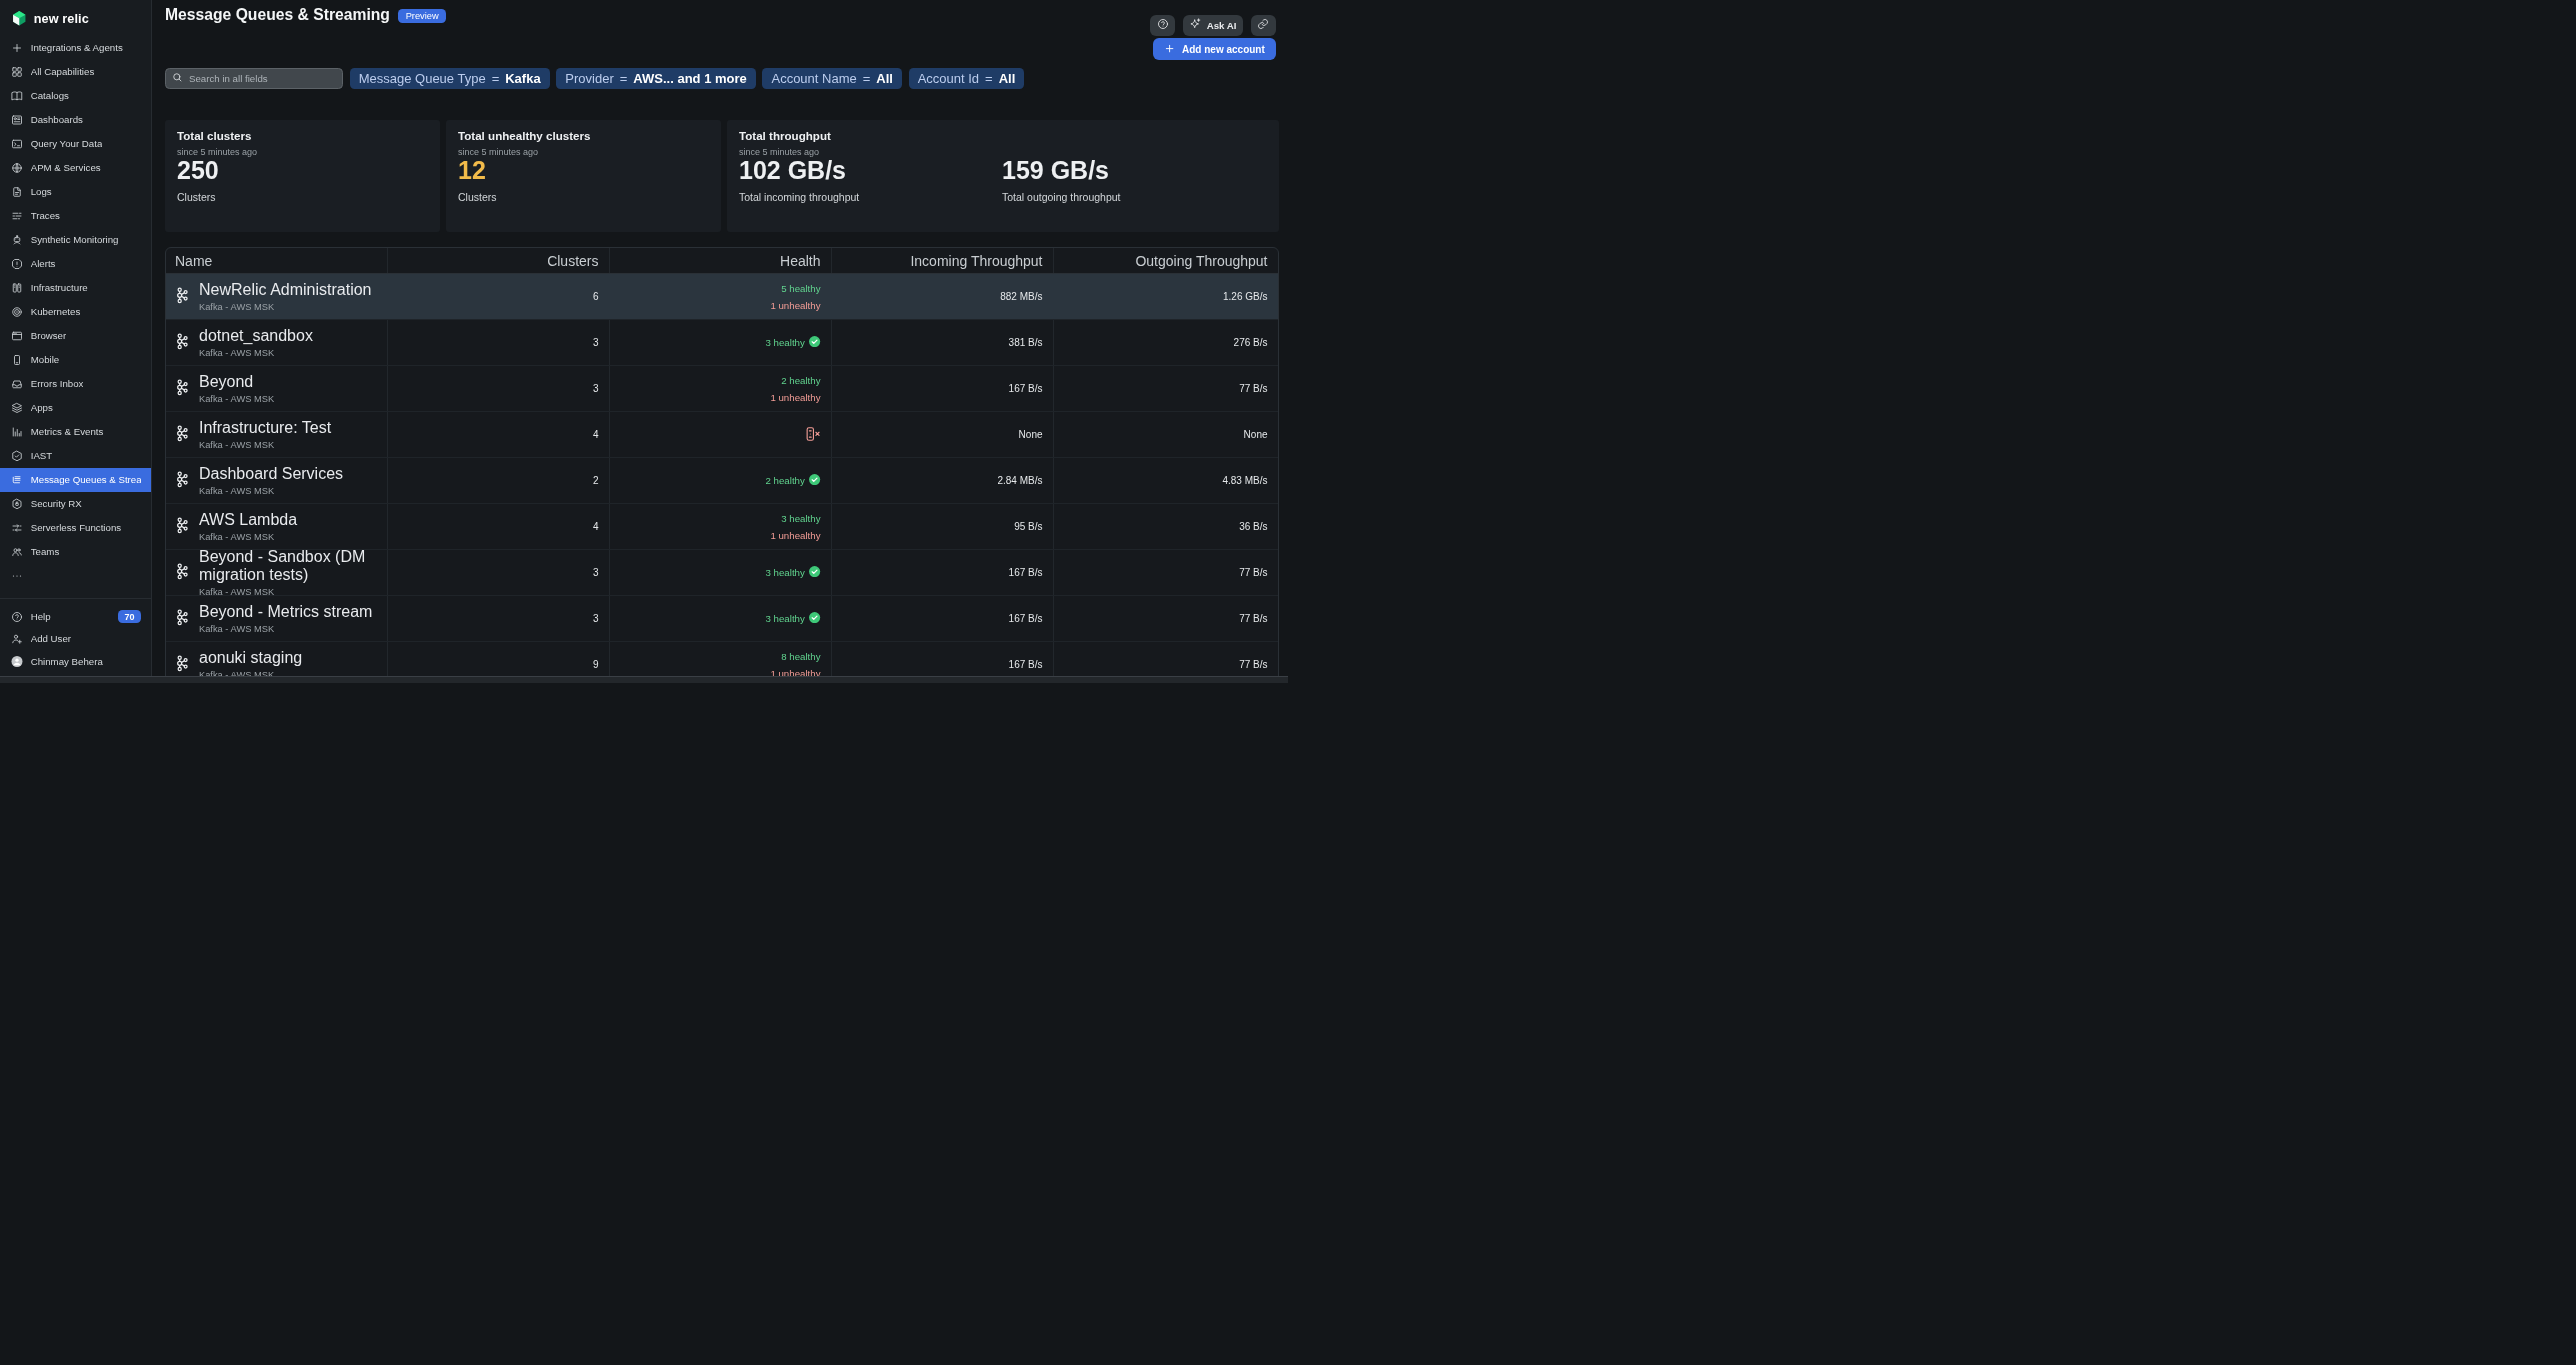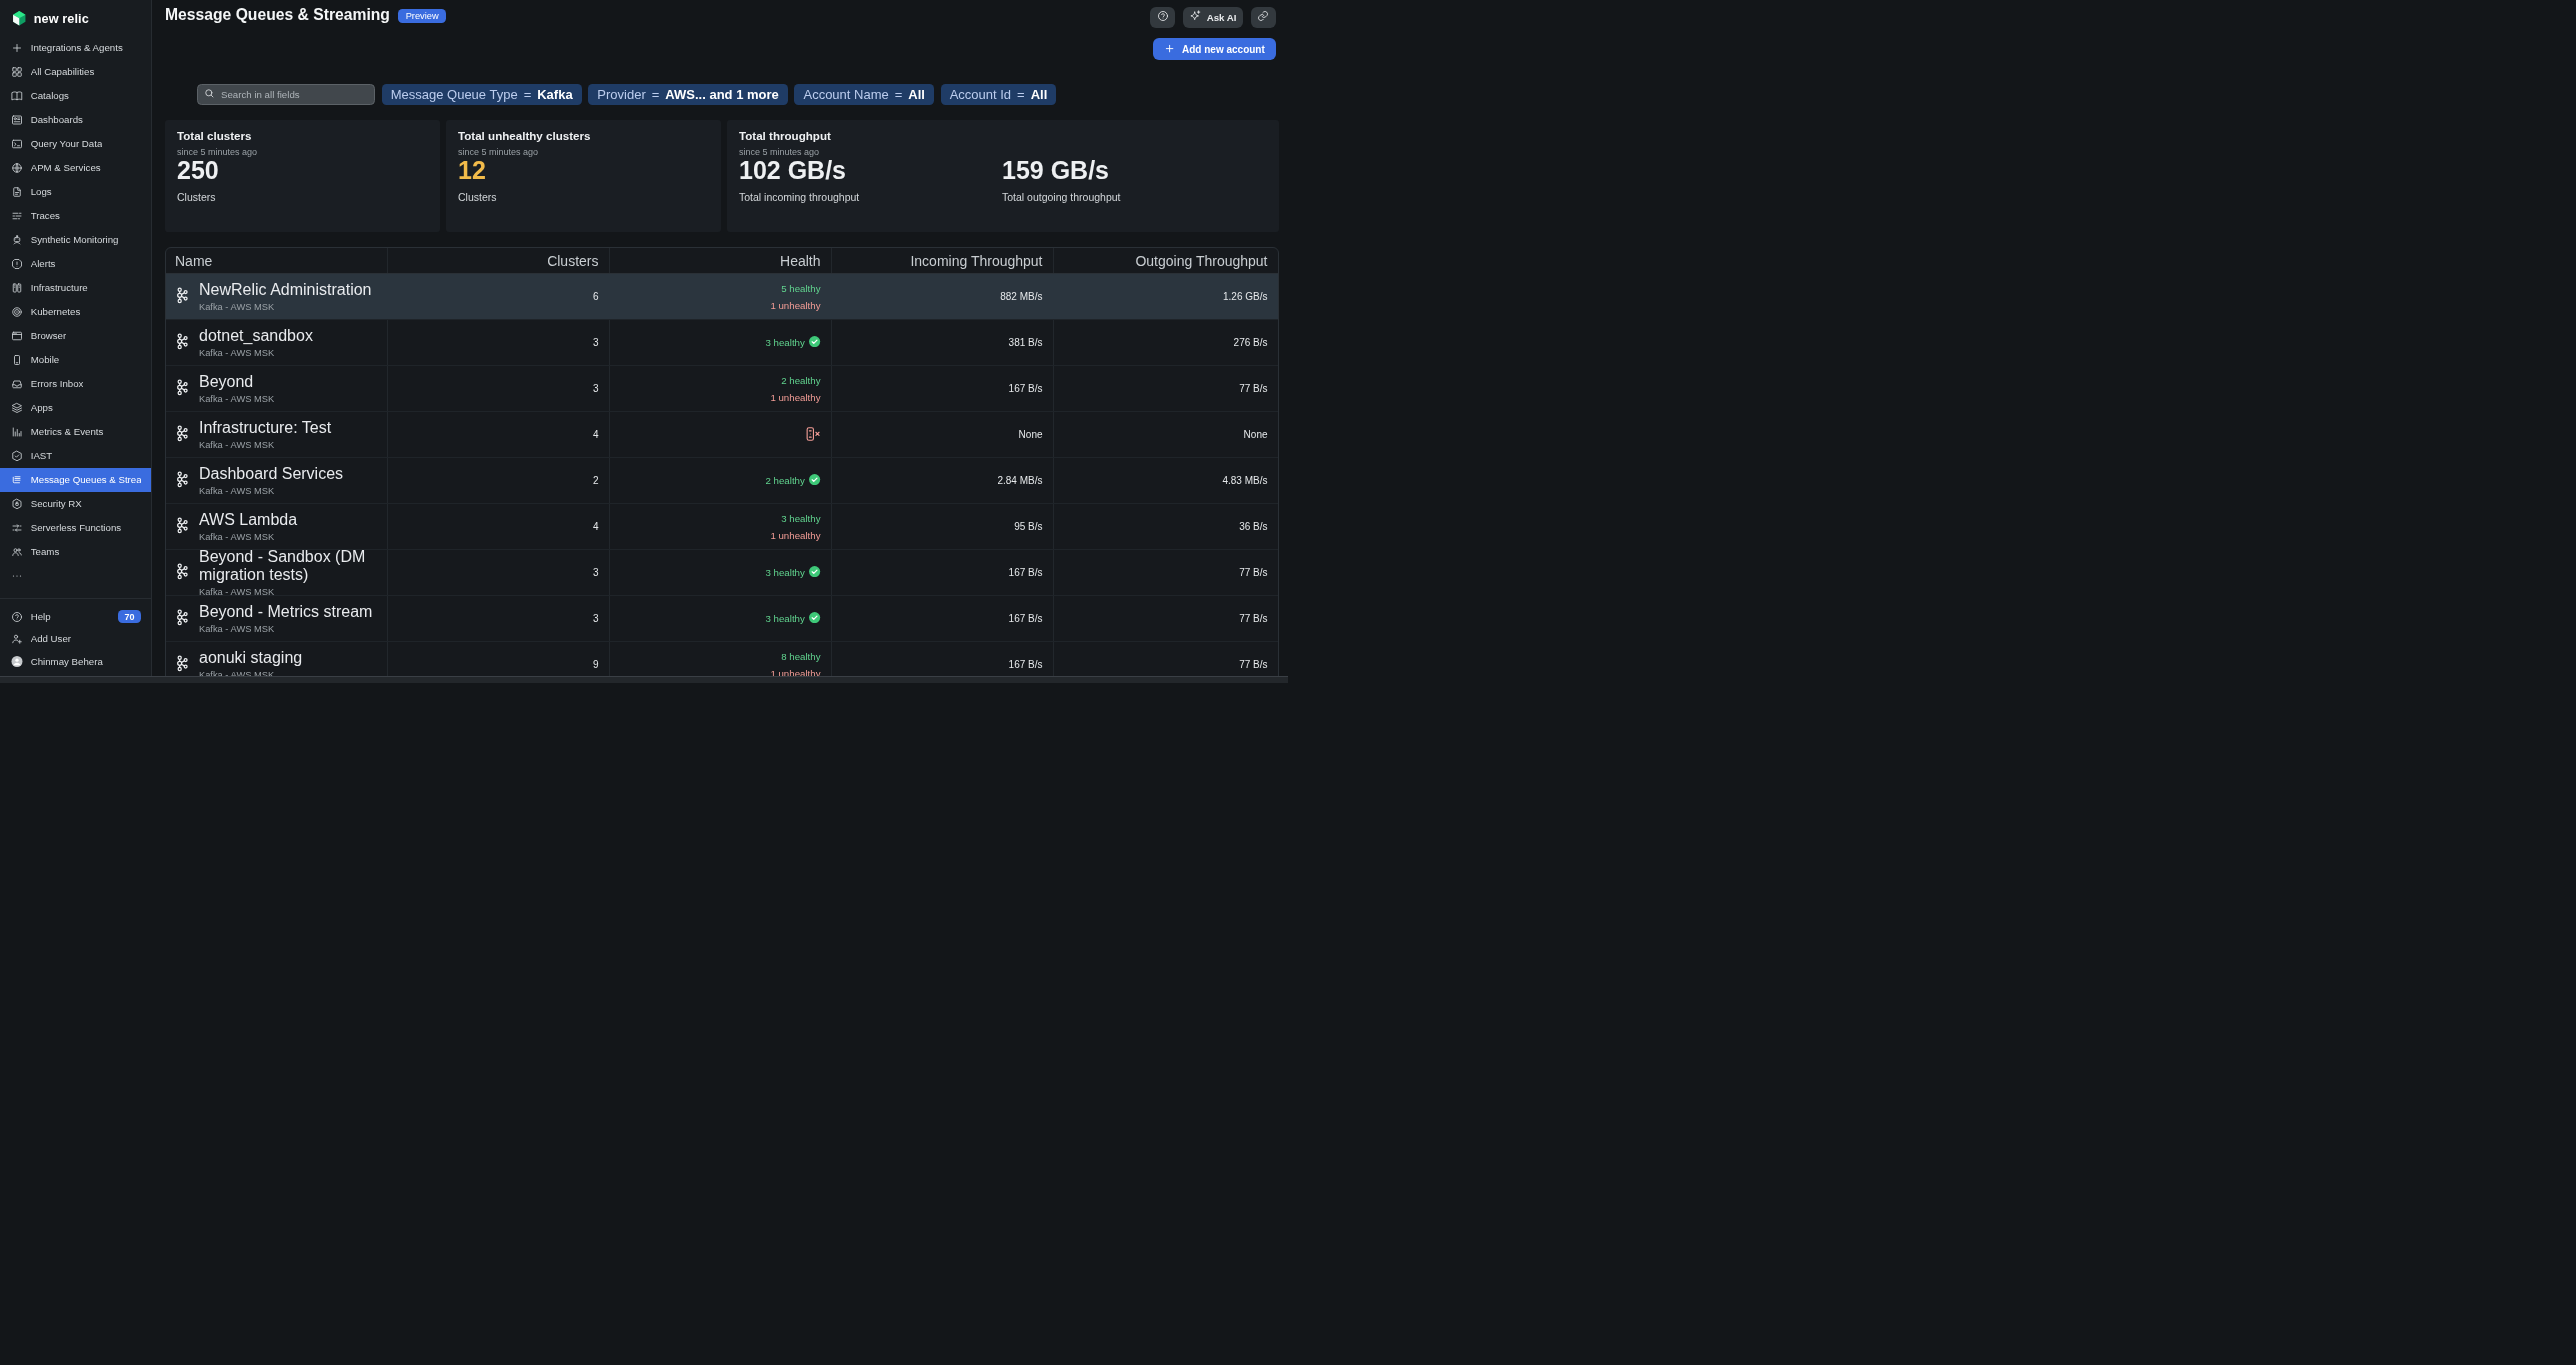--- a/index.html
+++ b/index.html
@@ -24,27 +24,27 @@
     padding:1.5px 6px;font-weight:600;}
 
   
   .main{position:absolute;left:153px;top:0;right:0;bottom:6px;}
   .page-title{position:absolute;left:12px;top:6px;font-size:15.7px;font-weight:700;color:#f4f6f7;
     display:flex;align-items:center;gap:8.2px;margin:0;}
   .badge-preview{background:#3a6cdf;color:#fff;font-size:9.3px;font-weight:400;border-radius:4.5px;
     padding:2.2px 7.5px;position:relative;top:0.7px;}
   .top-actions{position:absolute;top:6.7px;right:12px;display:flex;gap:7.5px;}
   .tbtn{height:21px;background:#33393e;border:none;border-radius:6px;color:#e8eaec;display:flex;
-    align-items:center;gap:5.2px;padding:0 6.7px;font-size:9.7px;font-weight:600;cursor:pointer;}
+    align-items:center;gap:5.2px;padding:0 6.7px;font-size:9.7px;font-weight:600;cursor:pointer;margin-top:8px;}
   .add-account{position:absolute;top:38px;right:12px;height:22.4px;background:#3a6cdf;border:none;
     border-radius:6px;color:#fff;font-size:10px;font-weight:600;display:flex;align-items:center;
     gap:6.7px;padding:0 11.2px;cursor:pointer;}
 
   
-  .filters{position:absolute;left:12px;top:84px;display:flex;gap:6.7px;align-items:center;margin-left:32px;}
+  .filters{position:absolute;left:12px;top:68px;display:flex;gap:6.7px;align-items:center;}
   .search-box{width:178px;height:21px;background:#41474c;border:0.7px solid #5c6267;border-radius:4.5px;
     display:flex;align-items:center;gap:4.5px;padding:0 6px;box-sizing:border-box;}
   .search-box input{background:transparent;border:none;outline:none;color:#e8eaec;font-size:9.7px;
     width:100%;font-family:"Liberation Sans",sans-serif;}
   .search-box input::placeholder{color:#aeb4b9;}
   .chip{height:21px;display:flex;align-items:center;gap:6px;padding:0 9px;background:#1f3c66;
     border-radius:4.5px;font-size:13px;cursor:pointer;}
   .chip .lbl,.chip .op{color:#bccdee;}
   .chip .val{color:#fff;font-weight:700;}
 

